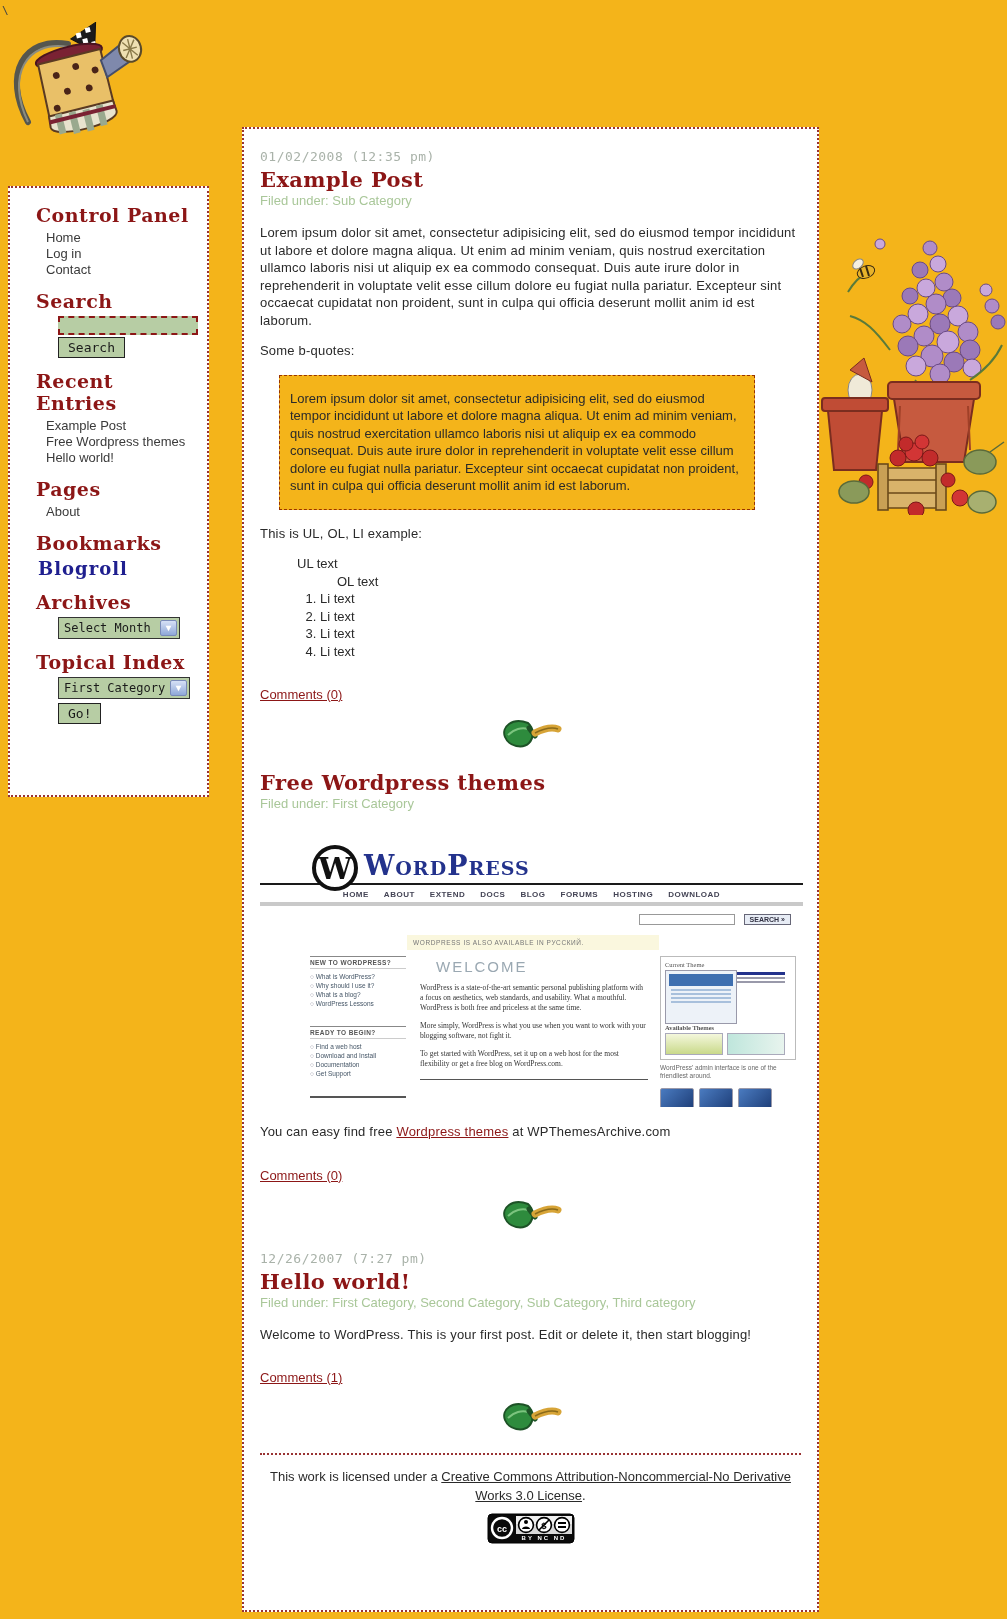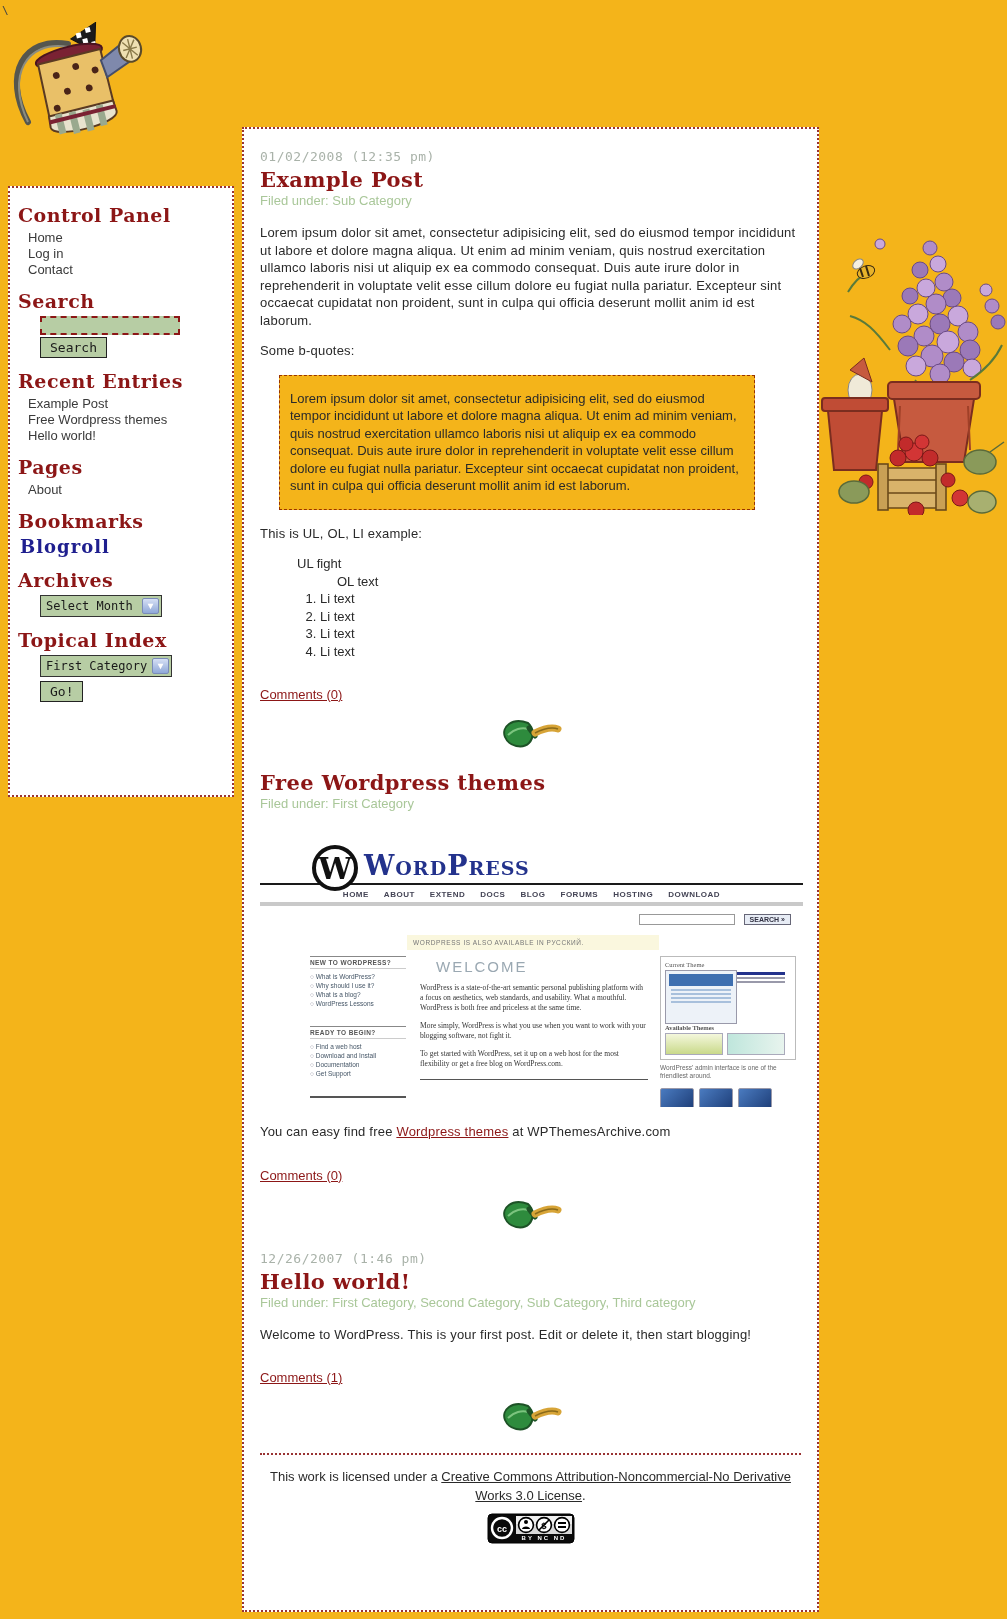--- a/index.html
+++ b/index.html
@@ -7,22 +7,22 @@
   .page { position:relative; width:1007px; height:1619px; overflow:hidden;
           background:#F4B41A; font-family:"Liberation Sans", sans-serif; color:#222; }
   .stray { position:absolute; left:2px; top:4px; font:11px "DejaVu Sans Mono", monospace; color:#444; }
 
   
   .site-title { position:absolute; left:241px; top:48px; font:italic 400 36px "DejaVu Serif", serif;
                 color:#8C1616; letter-spacing:1px; }
   .watering-can { position:absolute; left:6px; top:22px; }
 
   
-  .sidebar { position:absolute; left:8px; top:186px; width:226px; min-height:611px;
-             background:#fff; border:2px dotted #993333; padding:10px 8px 14px 8px; }
+  .sidebar { position:absolute; left:8px; top:186px; width:201px; min-height:611px;
+             background:#fff; border:2px dotted #993333; padding:10px 8px 14px 26px; }
   .main { position:absolute; left:242px; top:127px; width:577px; min-height:1485px;
           background:#fff; border:2px dotted #993333; padding:12px 16px 10px 16px; }
   .flowers { position:absolute; left:820px; top:230px; z-index:3; }
 
   
   .sb-h { font:bold 19px "DejaVu Serif", serif; color:#8C1616; margin:12px 0 4px 0; letter-spacing:.5px; }
   .sb-h.first { margin-top:6px; }
   .sb-sub { font:bold 18px "DejaVu Serif", serif; color:#1F1F8F; margin:0 0 4px 2px; letter-spacing:1px; }
   .sb-list { list-style:none; margin:0 0 4px 0; }
   .sb-list li { font:13px/16px "Liberation Sans", sans-serif; color:#3a3a3a; padding:0 0 0 10px; cursor:pointer; }
@@ -194,21 +194,21 @@
 
     <div>
       <div class="post-date">01/02/2008 (12:35 pm)</div>
       <div class="post-title">Example Post</div>
       <div class="post-filed">Filed under: Sub Category</div>
       <p class="body-text">Lorem ipsum dolor sit amet, consectetur adipisicing elit, sed do eiusmod tempor incididunt ut labore et dolore magna aliqua. Ut enim ad minim veniam, quis nostrud exercitation ullamco laboris nisi ut aliquip ex ea commodo consequat. Duis aute irure dolor in reprehenderit in voluptate velit esse cillum dolore eu fugiat nulla pariatur. Excepteur sint occaecat cupidatat non proident, sunt in culpa qui officia deserunt mollit anim id est laborum.</p>
       <p class="body-text">Some b-quotes:</p>
       <blockquote class="bq">Lorem ipsum dolor sit amet, consectetur adipisicing elit, sed do eiusmod tempor incididunt ut labore et dolore magna aliqua. Ut enim ad minim veniam, quis nostrud exercitation ullamco laboris nisi ut aliquip ex ea commodo consequat. Duis aute irure dolor in reprehenderit in voluptate velit esse cillum dolore eu fugiat nulla pariatur. Excepteur sint occaecat cupidatat non proident, sunt in culpa qui officia deserunt mollit anim id est laborum.</blockquote>
       <p class="body-text">This is UL, OL, LI example:</p>
       <div class="list-block">
-        <div class="ul-line">UL fight</div>
+        <div class="ul-line">UL text</div>
         <div class="ol-line">OL text</div>
         <ol>
           <li>Li text</li>
           <li>Li text</li>
           <li>Li text</li>
           <li>Li text</li>
         </ol>
       </div>
       <a class="comments-link">Comments (0)</a>
       <div class="trowel-wrap">
@@ -306,21 +306,21 @@
           <path d="M30,7 C14,1 3,11 7,21 C11,31 25,33 31,27 C36,22 36,12 30,7 Z" fill="#2E8B3D" stroke="#1d5226" stroke-width="2"></path>
           <path d="M10,19 C16,13 24,11 30,13" fill="none" stroke="#7CC47F" stroke-width="2"></path>
           <path d="M31,12 L37,20" stroke="#1d5226" stroke-width="5" stroke-linecap="round"></path>
           <path d="M37,17 C45,13 54,11 60,13" fill="none" stroke="#D7A437" stroke-width="7" stroke-linecap="round"></path>
           <path d="M37,17 C45,13 54,11 60,13" fill="none" stroke="#8a6a1a" stroke-width="1.5"></path>
         </svg>
       </div>
     </div>
 
     <div>
-      <div class="post-date">12/26/2007 (1:46 pm)</div>
+      <div class="post-date">12/26/2007 (7:27 pm)</div>
       <div class="post-title">Hello world!</div>
       <div class="post-filed">Filed under: First Category, Second Category, Sub Category, Third category</div>
       <p class="body-text">Welcome to WordPress. This is your first post. Edit or delete it, then start blogging!</p>
       <a class="comments-link">Comments (1)</a>
       <div class="trowel-wrap">
         <svg width="66" height="38" viewBox="0 0 66 38">
           <path d="M30,7 C14,1 3,11 7,21 C11,31 25,33 31,27 C36,22 36,12 30,7 Z" fill="#2E8B3D" stroke="#1d5226" stroke-width="2"></path>
           <path d="M10,19 C16,13 24,11 30,13" fill="none" stroke="#7CC47F" stroke-width="2"></path>
           <path d="M31,12 L37,20" stroke="#1d5226" stroke-width="5" stroke-linecap="round"></path>
           <path d="M37,17 C45,13 54,11 60,13" fill="none" stroke="#D7A437" stroke-width="7" stroke-linecap="round"></path>

